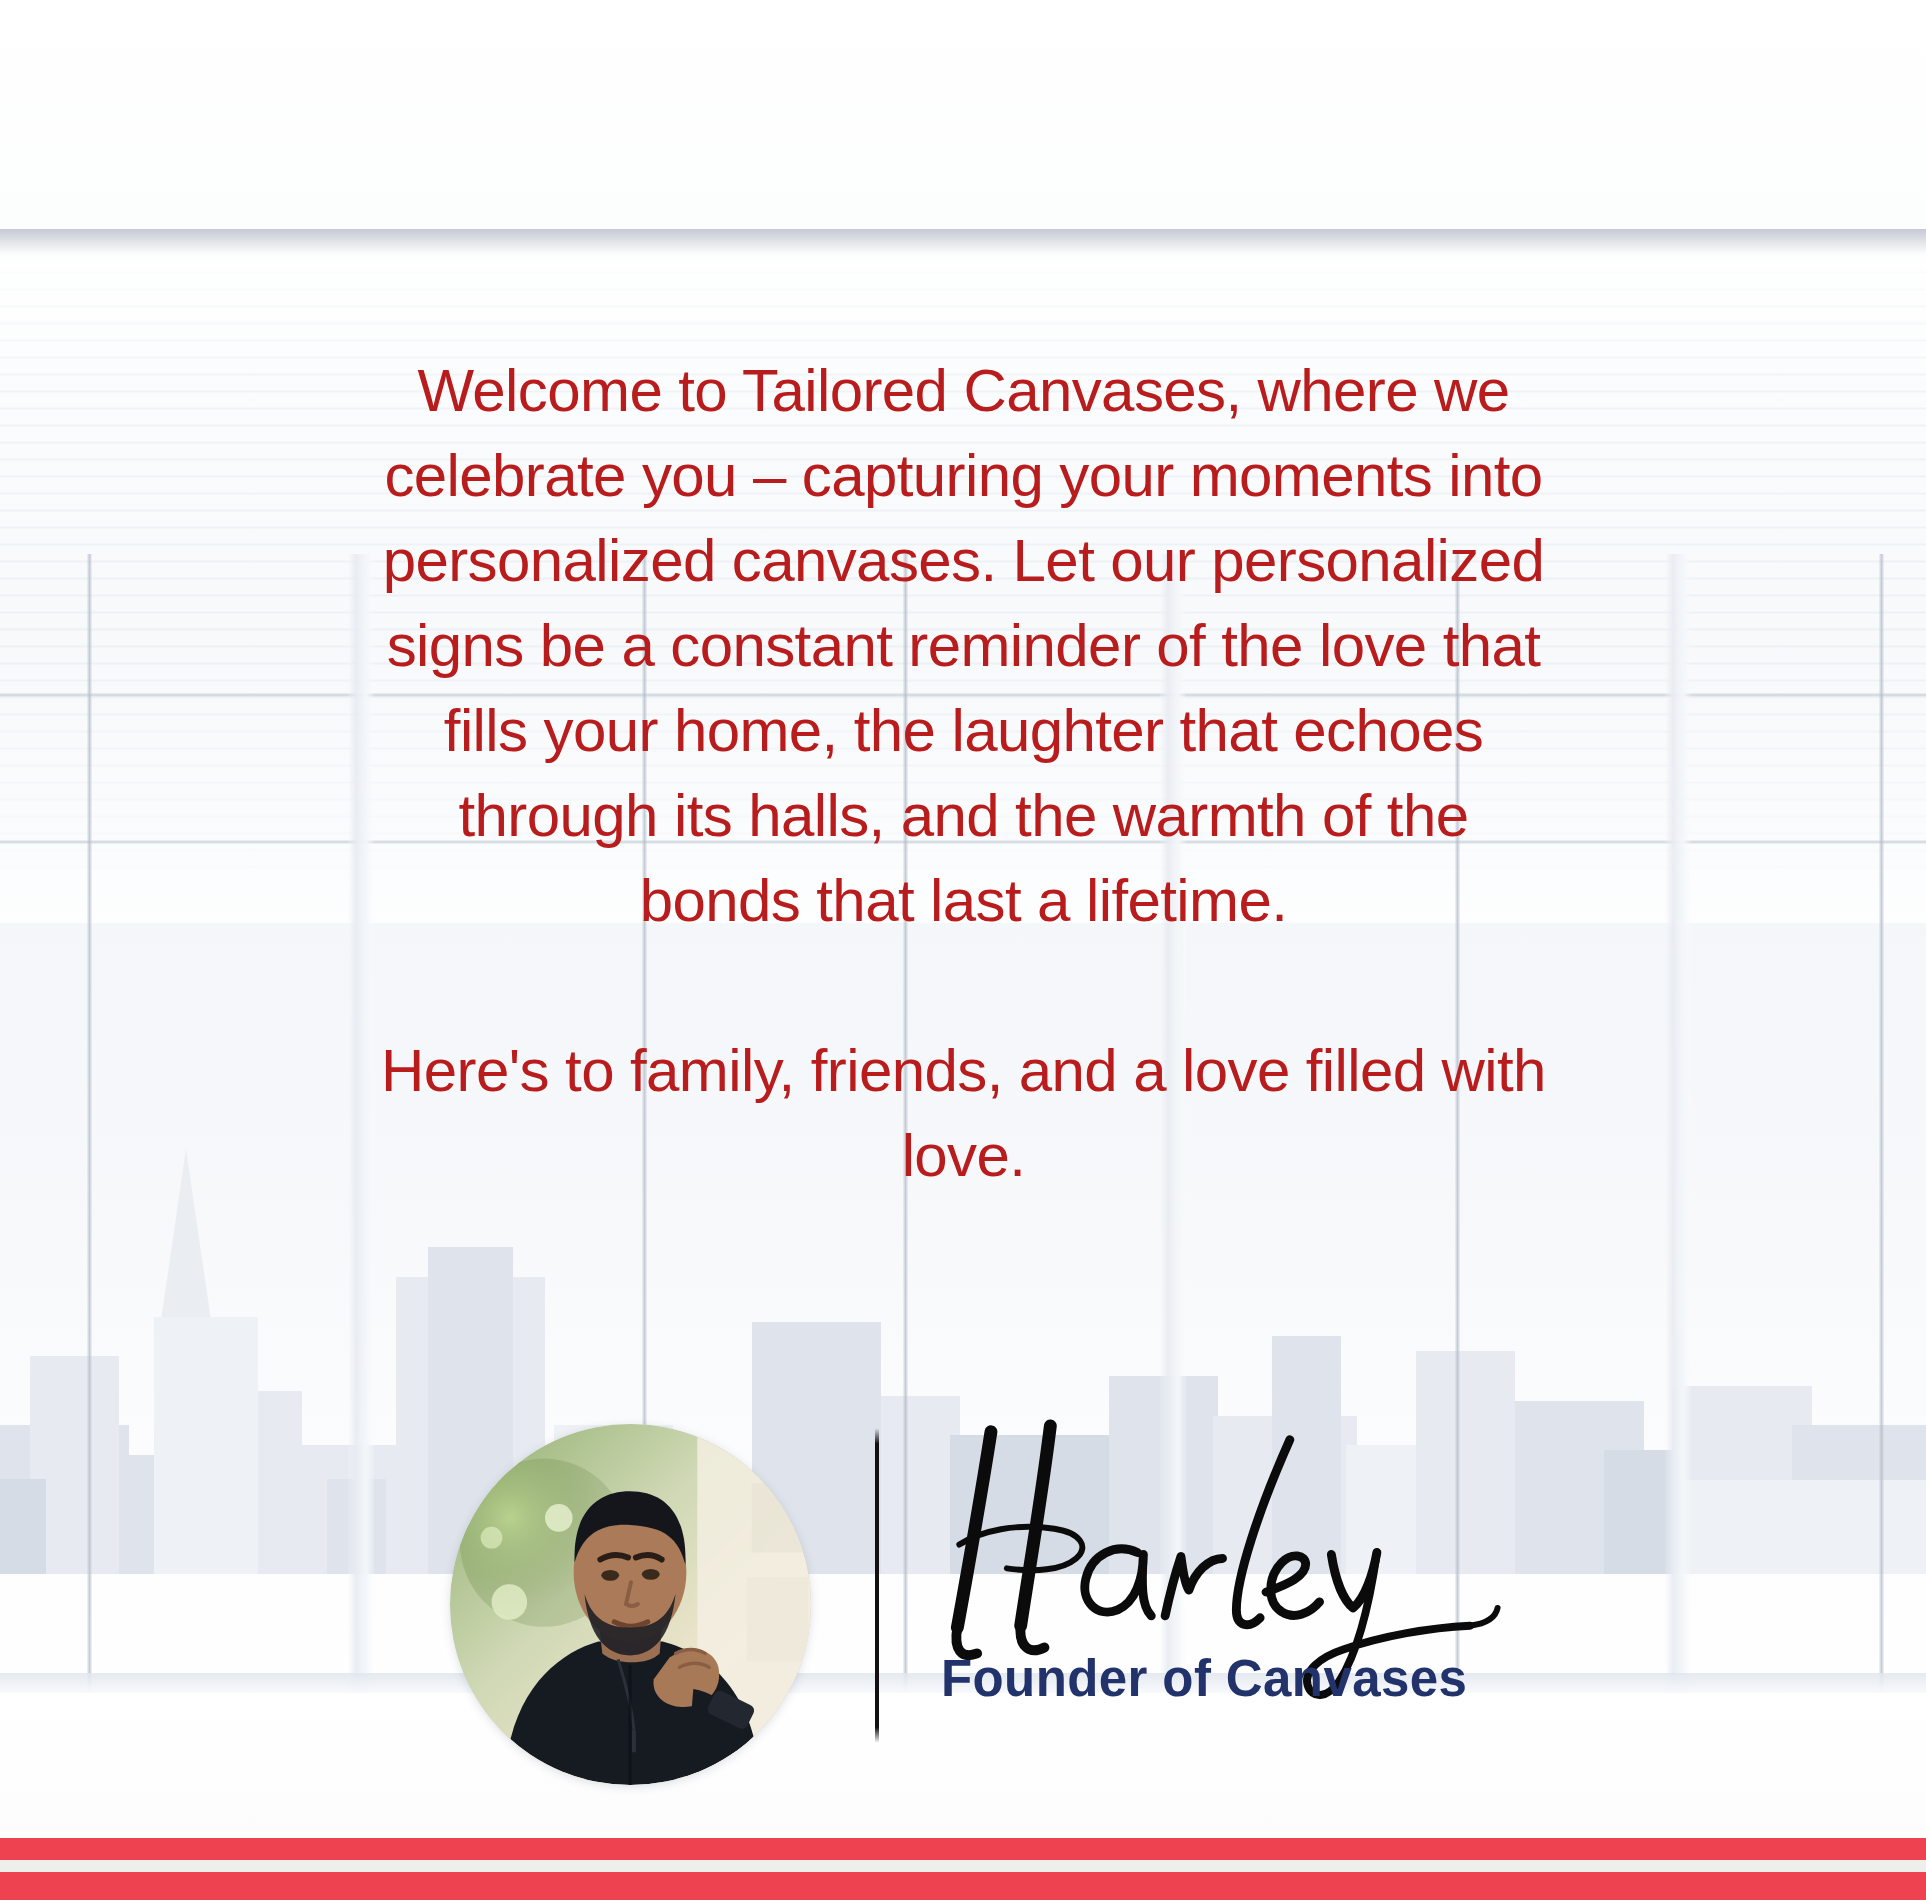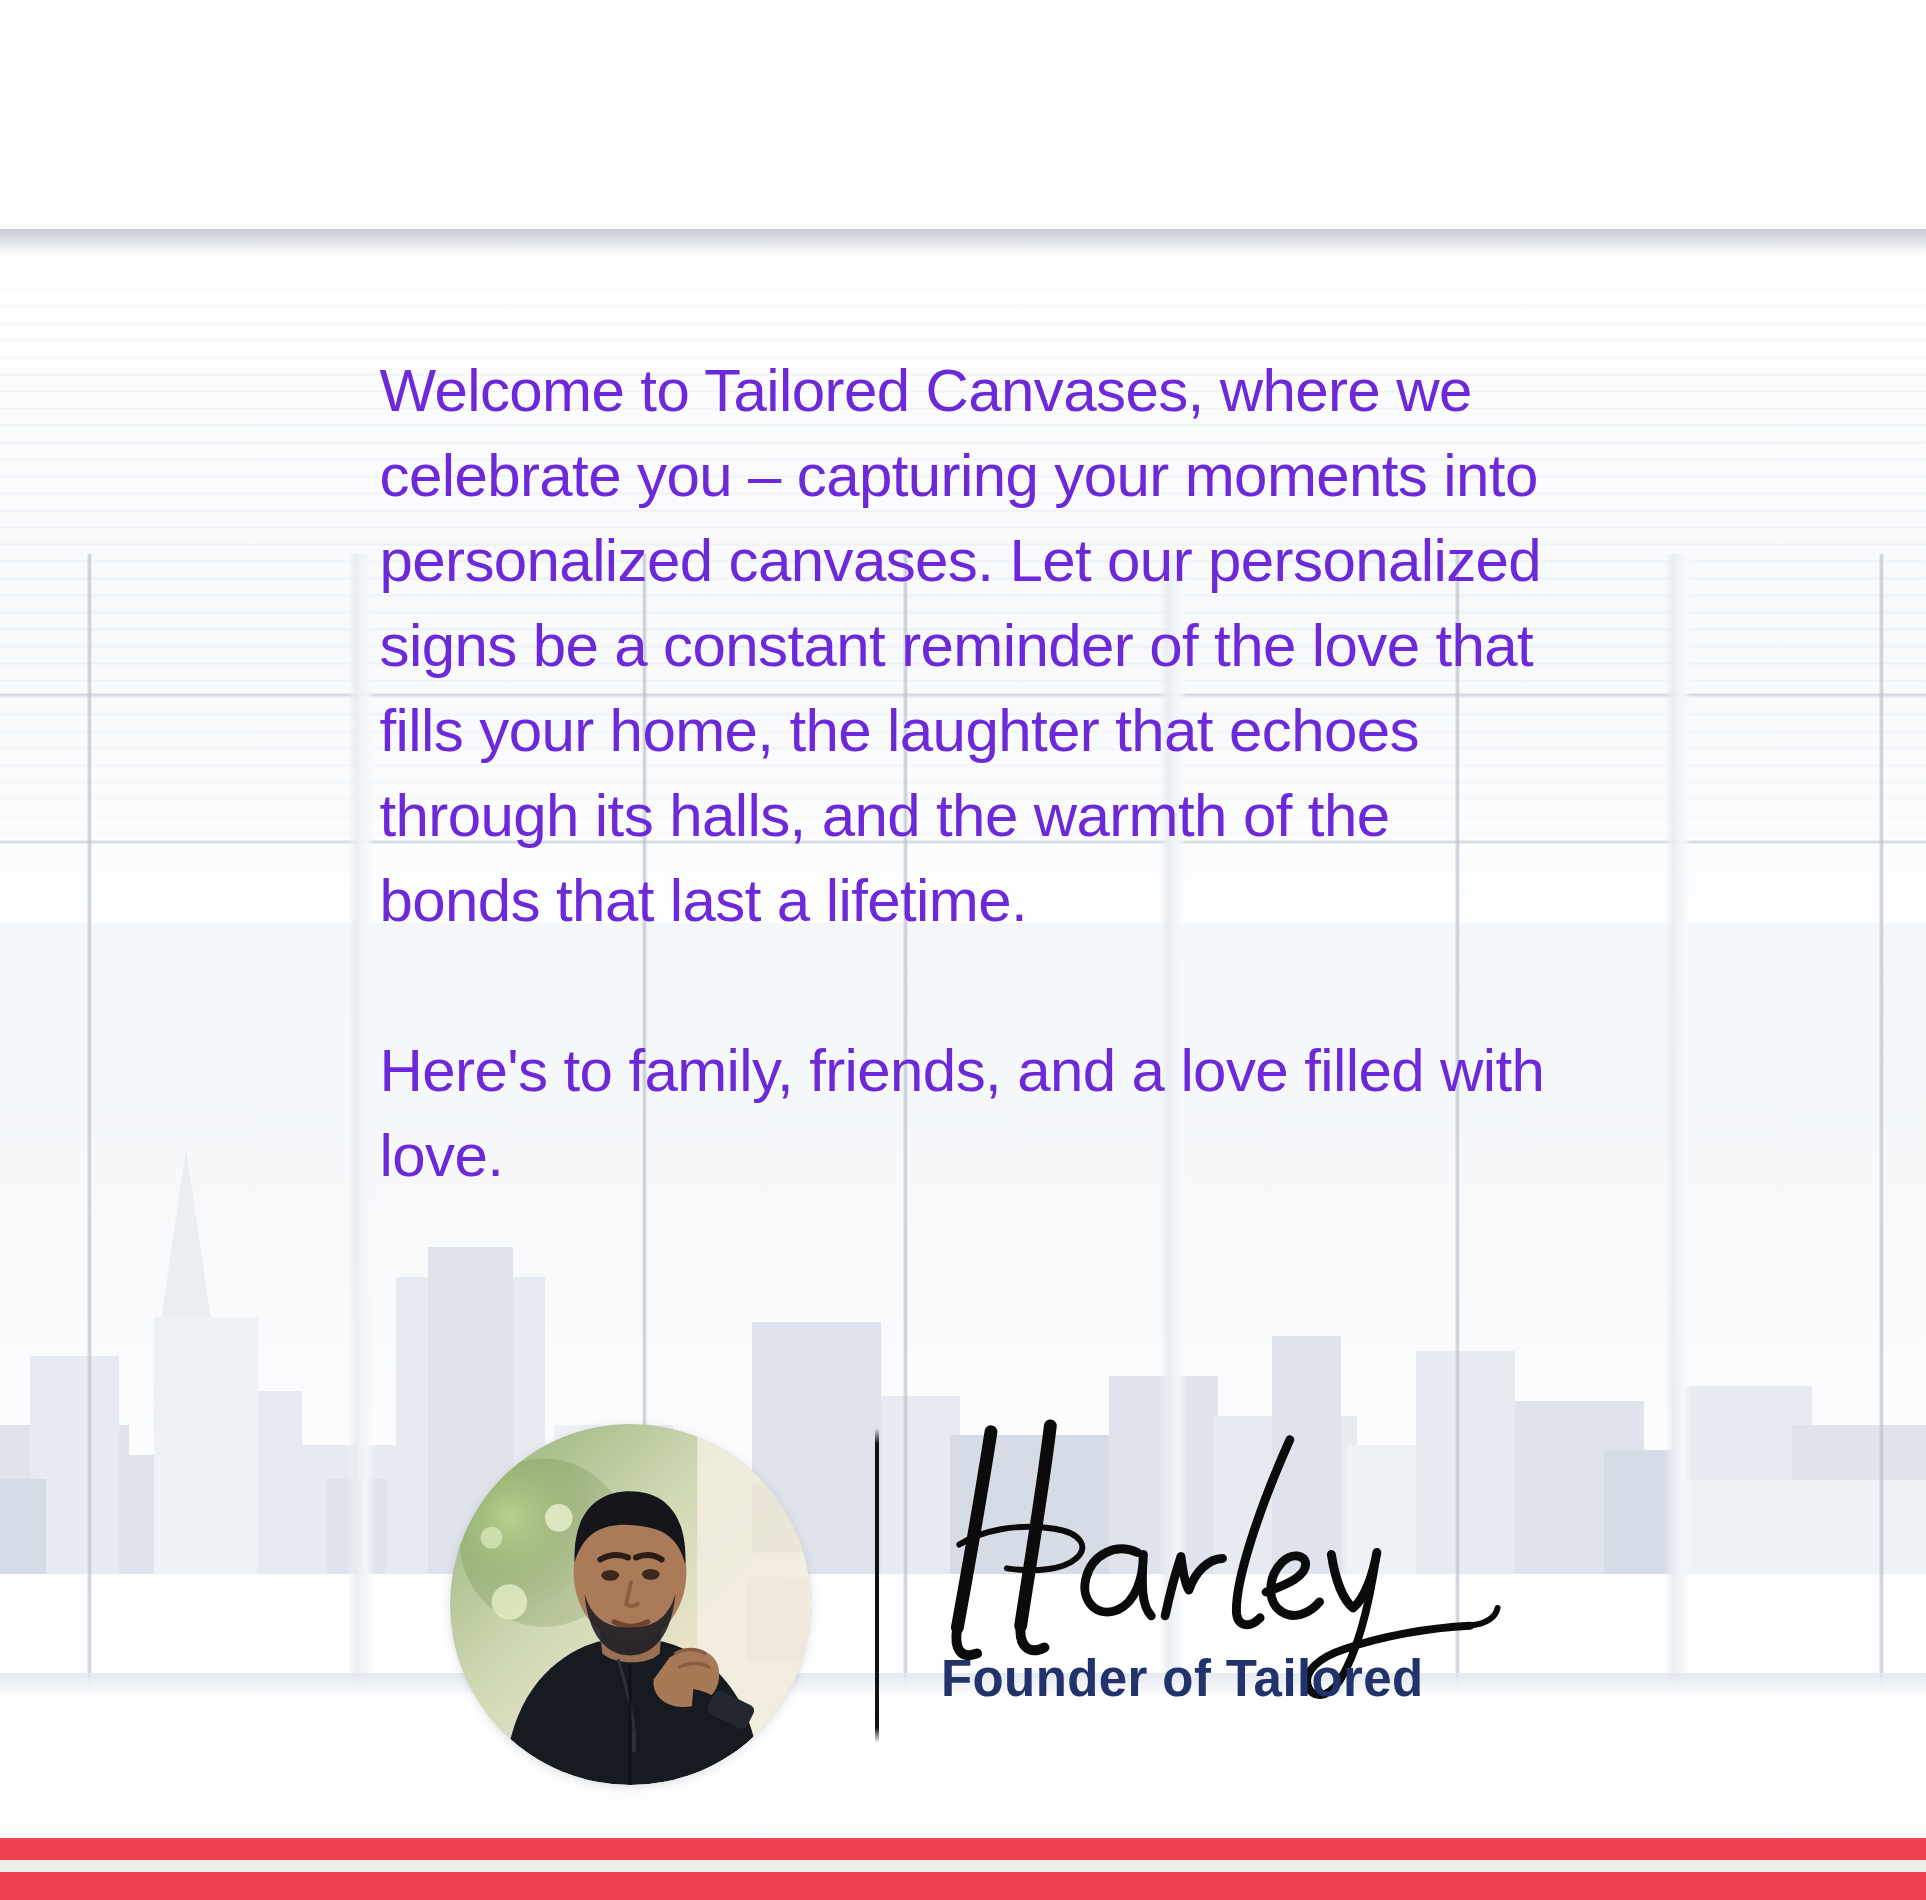--- a/index.html
+++ b/index.html
@@ -140,21 +140,22 @@
     z-index: 5;
   }
 
   
   .copy {
     position: absolute;
     left: 50%;
     transform: translateX(-50%);
     top: 348px;
     width: 1168px;
-    color: #6d28d9;
+    text-align: center;
+    color: #b91c1c;
     font-family: "Liberation Sans", sans-serif;
     font-size: 60px;
     line-height: 85px;
     letter-spacing: -0.6px;
     z-index: 6;
   }
   .copy p { margin: 0; }
   .copy p.gap { margin-top: 85px; }
 
   
@@ -380,21 +381,21 @@
 
           <path d="M440 152 C444 178 452 198 462 206 C474 196 482 172 486 150" stroke-width="9"></path>
           <path d="M486 150 C478 206 466 252 448 280 C436 298 420 298 416 284 C412 270 428 256 452 248 C492 234 540 226 580 224" stroke-width="8"></path>
 
           <path d="M580 224 C596 222 606 216 608 206" stroke-width="6"></path>
         </g>
       </svg>
     </div>
 
     <div class="sig-role">
-      <div>Founder of Tailored</div>
+      <div>Founder of Canvases</div>
     </div>
   </div>
 
   <div class="stripe one"></div>
   <div class="stripe-gap"></div>
   <div class="stripe two"></div>
 
 </div>
 
 

